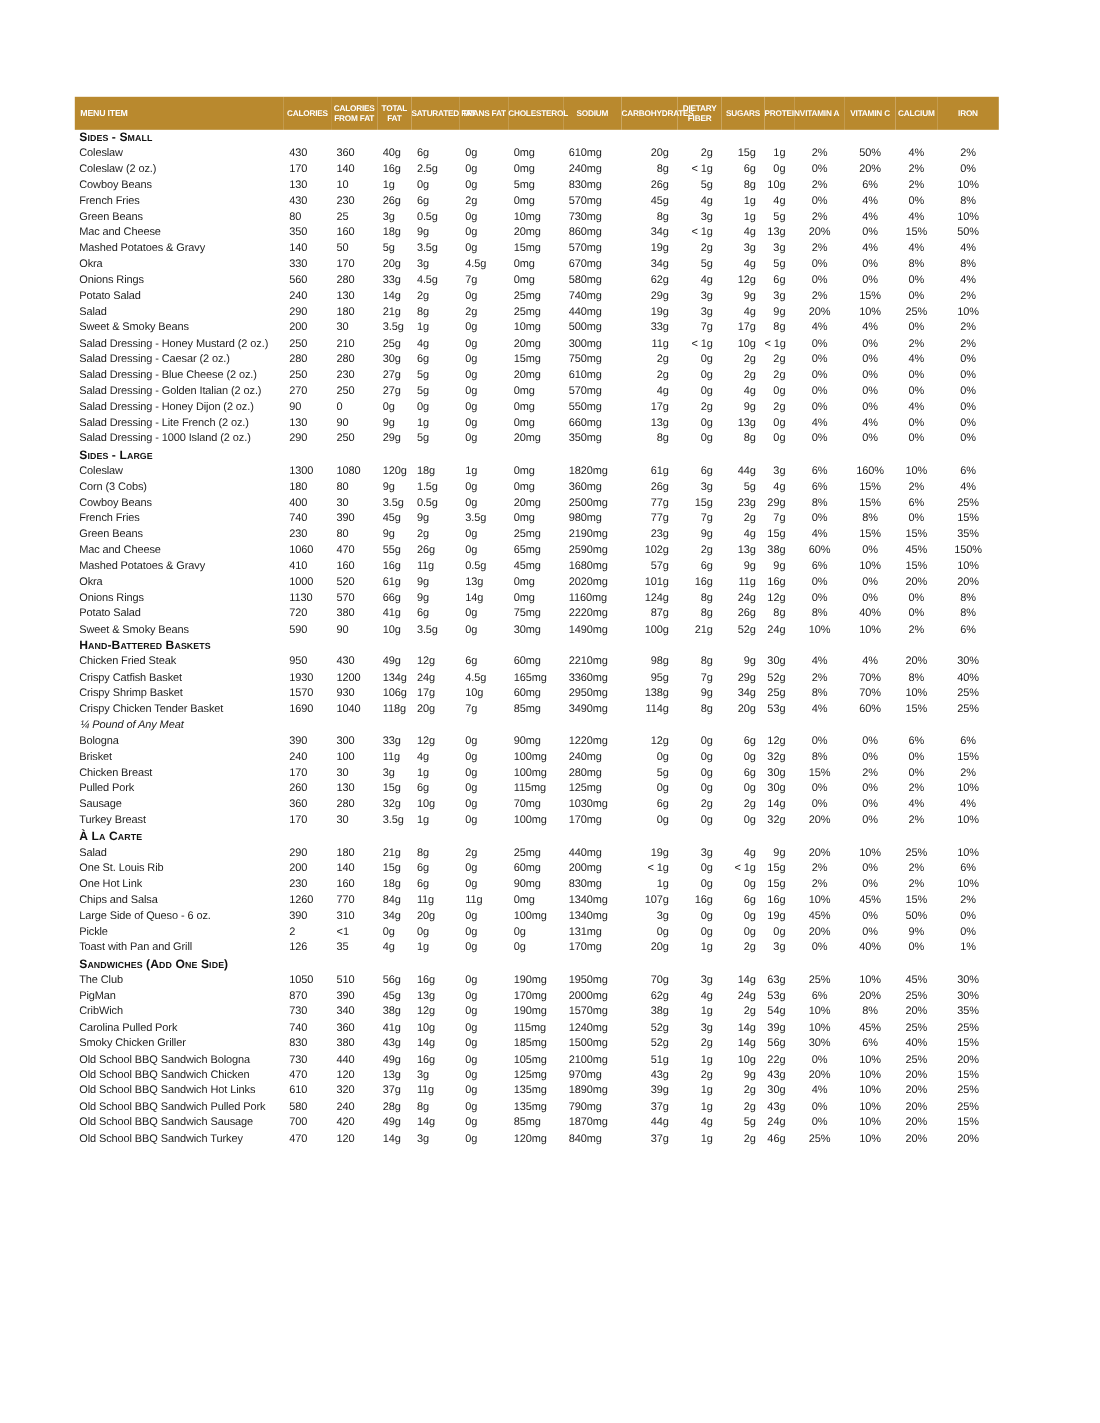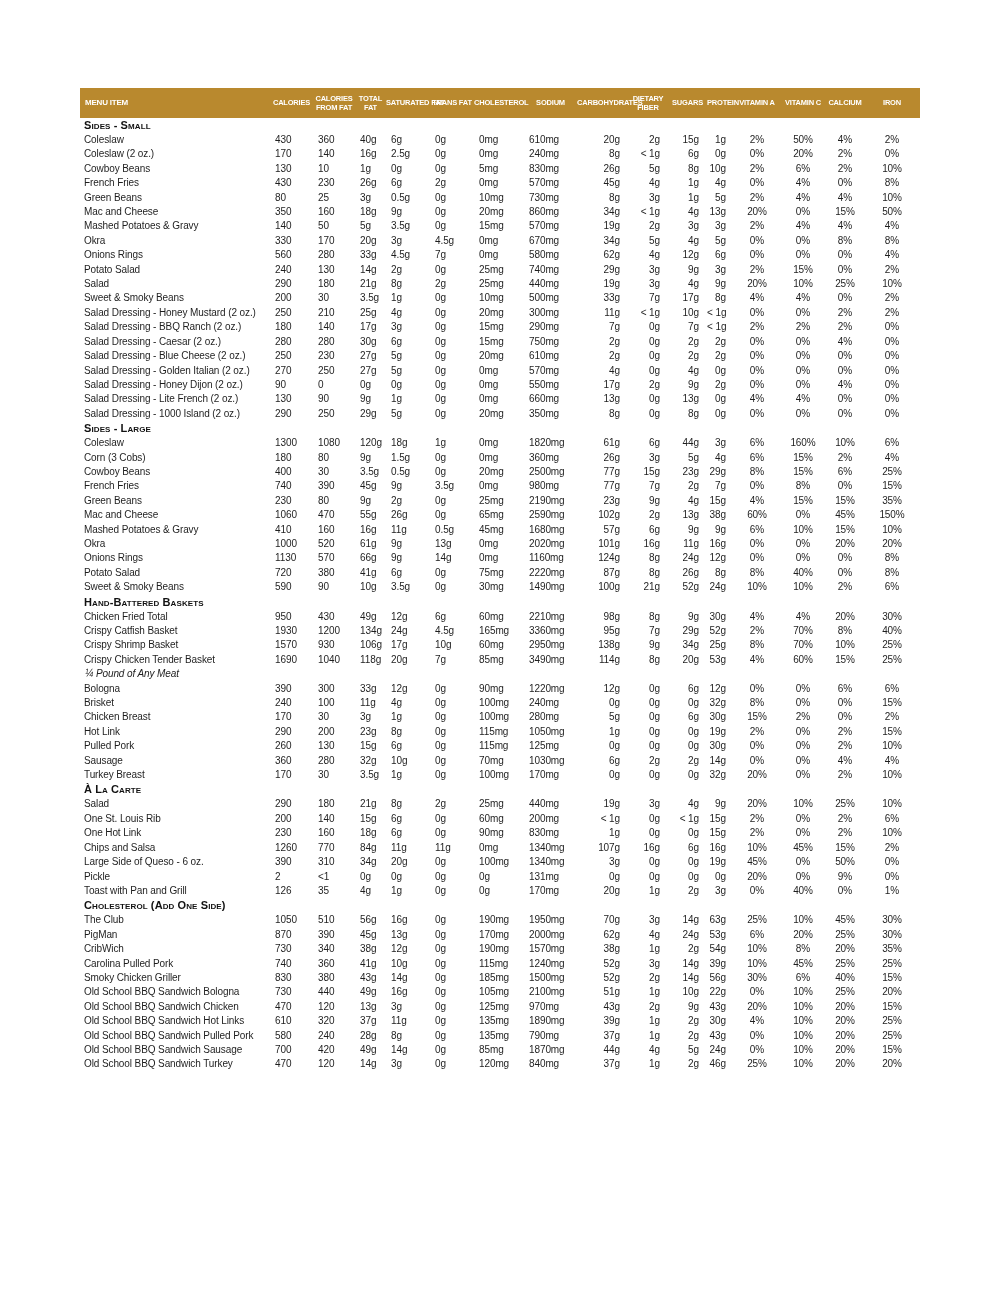--- a/index.html
+++ b/index.html
@@ -1,19 +1,19 @@
 <!DOCTYPE html>
 <html style="--header-bg: #B9892E; --header-text: #FFFFFF; --body-text: #1E1E1E; --section-text: #111111;"><head>
 <meta charset="utf-8">
 <style>
   :root { --header-bg:#B9892E; --header-text:#FFFFFF; --body-text:#1E1E1E; --section-text:#111111; }
   * { margin:0; padding:0; box-sizing:border-box; }
   html,body { background:#fff; }
   body { width:1000px; height:1294px; position:relative; font-family:"Liberation Sans","DejaVu Sans",sans-serif; }
-  .sheet { position:absolute; left:80px; top:88px; width:840px; }
+  .sheet { position:absolute; left:68px; top:88px; width:840px; }
   table { border-collapse:collapse; table-layout:fixed; width:840px; }
   thead th {
     background:var(--header-bg); color:var(--header-text);
     font-size:7.5px; font-weight:bold; text-transform:uppercase;
     letter-spacing:-0.2px; line-height:1.25; vertical-align:middle;
     height:30px; padding:0; text-align:center; overflow:visible;
   }
   thead th.col-menu { text-align:left; padding-left:5px; font-size:8px; }
   thead th.nowrap { white-space:nowrap; }
   td {
@@ -306,38 +306,20 @@
           <td class="rnum">11g</td>
           <td class="rnum">&lt; 1g</td>
           <td class="rnum">10g</td>
           <td class="rnum">&lt; 1g</td>
           <td class="pct">0%</td>
           <td class="pct">0%</td>
           <td class="pct">2%</td>
           <td class="pct">2%</td>
         </tr>
         <tr>
-          <td class="name">Salad Dressing - BBQ Ranch (2 oz.)</td>
-          <td class="num">180</td>
-          <td class="num">140</td>
-          <td class="num">17g</td>
-          <td class="num">3g</td>
-          <td class="num">0g</td>
-          <td class="num">15mg</td>
-          <td class="num">290mg</td>
-          <td class="rnum">7g</td>
-          <td class="rnum">0g</td>
-          <td class="rnum">7g</td>
-          <td class="rnum">&lt; 1g</td>
-          <td class="pct">2%</td>
-          <td class="pct">2%</td>
-          <td class="pct">2%</td>
-          <td class="pct">0%</td>
-        </tr>
-        <tr>
           <td class="name">Salad Dressing - Caesar (2 oz.)</td>
           <td class="num">280</td>
           <td class="num">280</td>
           <td class="num">30g</td>
           <td class="num">6g</td>
           <td class="num">0g</td>
           <td class="num">15mg</td>
           <td class="num">750mg</td>
           <td class="rnum">2g</td>
           <td class="rnum">0g</td>
@@ -636,21 +618,21 @@
           <td class="rnum">24g</td>
           <td class="pct">10%</td>
           <td class="pct">10%</td>
           <td class="pct">2%</td>
           <td class="pct">6%</td>
         </tr>
         <tr class="section-row">
           <td colspan="16"><span>Hand-Battered Baskets</span></td>
         </tr>
         <tr>
-          <td class="name">Chicken Fried Total</td>
+          <td class="name">Chicken Fried Steak</td>
           <td class="num">950</td>
           <td class="num">430</td>
           <td class="num">49g</td>
           <td class="num">12g</td>
           <td class="num">6g</td>
           <td class="num">60mg</td>
           <td class="num">2210mg</td>
           <td class="rnum">98g</td>
           <td class="rnum">8g</td>
           <td class="rnum">9g</td>
@@ -765,38 +747,20 @@
           <td class="rnum">5g</td>
           <td class="rnum">0g</td>
           <td class="rnum">6g</td>
           <td class="rnum">30g</td>
           <td class="pct">15%</td>
           <td class="pct">2%</td>
           <td class="pct">0%</td>
           <td class="pct">2%</td>
         </tr>
         <tr>
-          <td class="name">Hot Link</td>
-          <td class="num">290</td>
-          <td class="num">200</td>
-          <td class="num">23g</td>
-          <td class="num">8g</td>
-          <td class="num">0g</td>
-          <td class="num">115mg</td>
-          <td class="num">1050mg</td>
-          <td class="rnum">1g</td>
-          <td class="rnum">0g</td>
-          <td class="rnum">0g</td>
-          <td class="rnum">19g</td>
-          <td class="pct">2%</td>
-          <td class="pct">0%</td>
-          <td class="pct">2%</td>
-          <td class="pct">15%</td>
-        </tr>
-        <tr>
           <td class="name">Pulled Pork</td>
           <td class="num">260</td>
           <td class="num">130</td>
           <td class="num">15g</td>
           <td class="num">6g</td>
           <td class="num">0g</td>
           <td class="num">115mg</td>
           <td class="num">125mg</td>
           <td class="rnum">0g</td>
           <td class="rnum">0g</td>
@@ -966,21 +930,21 @@
           <td class="rnum">20g</td>
           <td class="rnum">1g</td>
           <td class="rnum">2g</td>
           <td class="rnum">3g</td>
           <td class="pct">0%</td>
           <td class="pct">40%</td>
           <td class="pct">0%</td>
           <td class="pct">1%</td>
         </tr>
         <tr class="section-row">
-          <td colspan="16"><span>Cholesterol (Add One Side)</span></td>
+          <td colspan="16"><span>Sandwiches (Add One Side)</span></td>
         </tr>
         <tr>
           <td class="name">The Club</td>
           <td class="num">1050</td>
           <td class="num">510</td>
           <td class="num">56g</td>
           <td class="num">16g</td>
           <td class="num">0g</td>
           <td class="num">190mg</td>
           <td class="num">1950mg</td>

